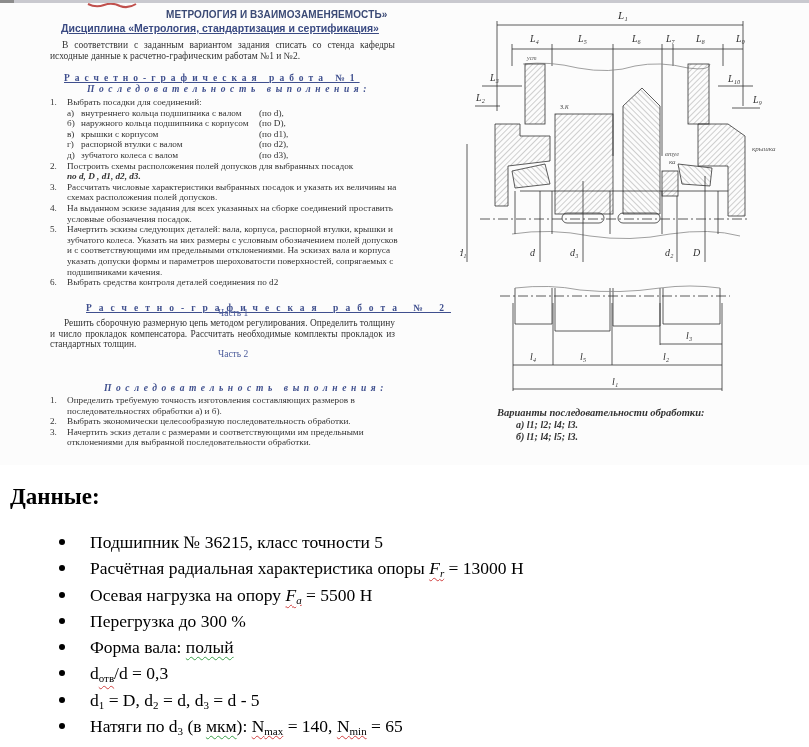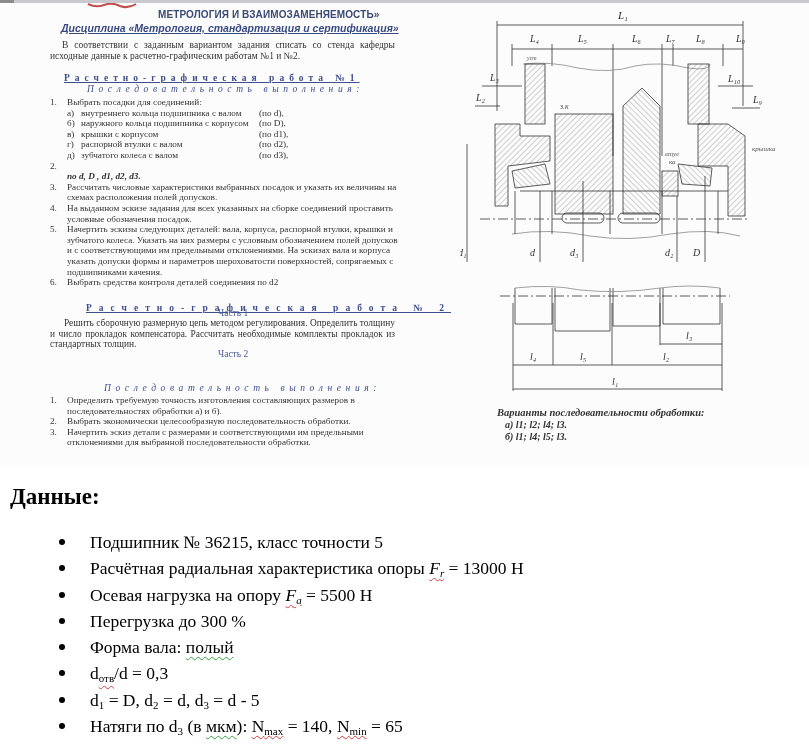--- a/index.html
+++ b/index.html
@@ -1,40 +1,40 @@
 <!DOCTYPE html>
 <html><head>
 <meta charset="utf-8">
 <style>
   html, body { margin:0; padding:0; background:#ffffff; }
   body { width:809px; height:747px; position:relative; overflow:hidden; font-family:"Liberation Serif", serif; color:#1a1a1a; }
   .topbar { position:absolute; left:0; top:0; width:809px; height:3px; background:#c9c9cf; }
   .topbar .chip { position:absolute; left:0; top:0; width:14px; height:5px; background:#8c8c8c; }
   .scan { position:absolute; left:0; top:3px; width:809px; height:462px; background:#fcfcfc; }
   .logo { position:absolute; left:86px; top:0px; width:52px; height:6px; }
-  .org-title { position:absolute; left:158px; top:6px; font-family:"Liberation Sans", sans-serif; font-weight:bold; font-size:10px; color:#3b4a75; letter-spacing:0.1px; }
-  .discipline { position:absolute; left:61px; top:19px; font-family:"Liberation Sans", sans-serif; font-style:italic; font-weight:bold; font-size:10.5px; color:#3a4a82; text-decoration:underline; }
+  .org-title { position:absolute; left:166px; top:6px; font-family:"Liberation Sans", sans-serif; font-weight:bold; font-size:10px; color:#3b4a75; letter-spacing:0.1px; }
+  .discipline { position:absolute; left:61px; top:19px; font-family:"Liberation Sans", sans-serif; font-weight:bold; font-size:10.5px; color:#3a4a82; text-decoration:underline; }
   .intro { position:absolute; left:50px; top:37px; width:345px; font-size:9.5px; line-height:10.5px; color:#333; text-align:justify; }
   .intro span.indent { display:inline-block; width:12px; }
   .rgr-title { position:absolute; font-weight:bold; font-size:9.5px; color:#3f4f8e; letter-spacing:5px; text-decoration:underline; white-space:nowrap; }
-  .seq-title { position:absolute; font-style:italic; font-weight:normal; font-size:9.5px; color:#3f4f8e; letter-spacing:4.6px; white-space:nowrap; }
+  .seq-title { position:absolute; font-style:italic; font-weight:bold; font-size:9.5px; color:#3f4f8e; letter-spacing:4.6px; white-space:nowrap; }
   .ol { position:absolute; font-size:9.2px; line-height:10.6px; color:#333; }
   .ol .row { display:flex; }
   .ol .num { width:17px; flex:none; }
   .ol .txt { flex:1; }
   .sub { display:flex; }
   .sub .l { width:14px; flex:none; }
   .sub .t { width:178px; flex:none; }
   .sub .p { flex:none; }
   .b { font-weight:bold; font-style:italic; }
   .part-title { position:absolute; font-size:9.5px; color:#4a5a9a;text-align:right; }
   .para { position:absolute; font-size:9.4px; line-height:10.6px; color:#333; text-align:justify; }
   .drawing { position:absolute; left:460px; top:3px; width:349px; height:330px; }
   .variants { position:absolute; left:497px; top:404px; font-style:italic; font-weight:bold; font-size:10.5px; color:#333; line-height:12px; }
-  .variants .opt { font-size:10px; margin-left:8px; }
+  .variants .opt { font-size:10px; margin-left:19px; }
   .data-title { position:absolute; left:10px; top:484px; font-size:23px; font-weight:bold; color:#000; }
   .data-list { position:absolute; left:56px; top:528px; margin:3px; padding:0; list-style:none; font-size:17.5px; color:#000; }
   .data-list li { position:relative; padding-left:31px; height:26.3px; line-height:22px; white-space:nowrap; }
   .data-list li .bullet { position:absolute; left:0; top:8px; width:6px; height:6px; border-radius:50%; background:#000; }
   .wavy { text-decoration:underline wavy #d04040; text-decoration-thickness:1px; text-underline-offset:3px; }
   .wavy-g { text-decoration:underline wavy #3aa04a; text-decoration-thickness:1px; text-underline-offset:3px; }
   .it { font-style:italic; }
   sub { font-size:11px; vertical-align:-3px; line-height:0; }
 </style>
 </head>
@@ -82,21 +82,21 @@
           <span class="p">(по d2),</span>
         </div>
       <div class="sub">
           <span class="l">д)</span>
           <span class="t">зубчатого колеса с валом</span>
           <span class="p">(по d3),</span>
         </div>
     </div>
     <div class="row">
         <span class="num">2.</span>
-        <span class="txt"><br><span class="b">по d, D , d1, d2, d3.</span></span>
+        <span class="txt"><span>Построить схемы расположения полей допусков для выбранных посадок</span><br><span class="b">по d, D , d1, d2, d3.</span></span>
       </div>
     <div class="row">
         <span class="num">3.</span>
         <span class="txt">Рассчитать числовые характеристики выбранных посадок и указать их величины на схемах расположения полей допусков.</span>
       </div>
     <div class="row">
         <span class="num">4.</span>
         <span class="txt">На выданном эскизе задания для всех указанных на сборке соединений проставить условные обозначения посадок.</span>
       </div>
     <div class="row">

